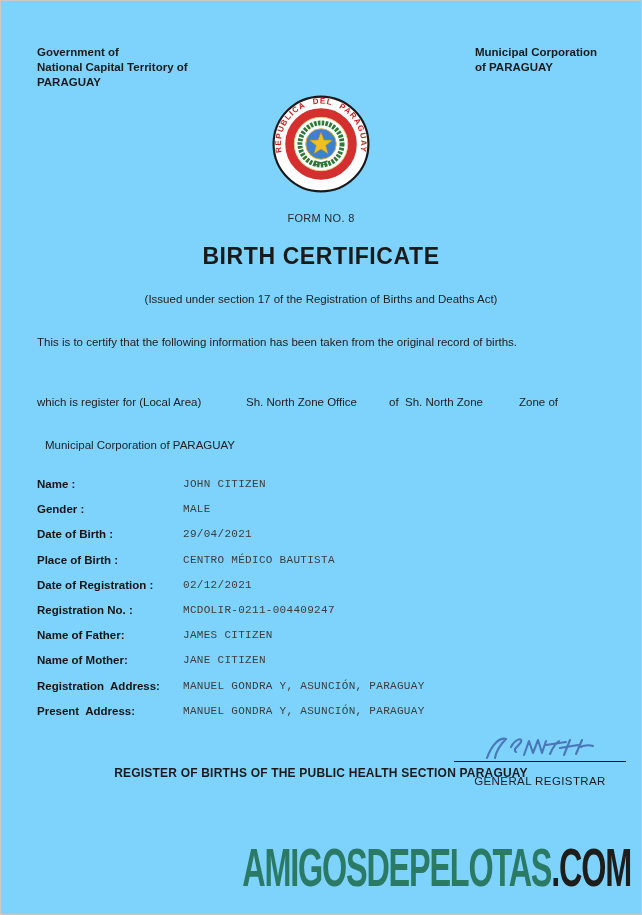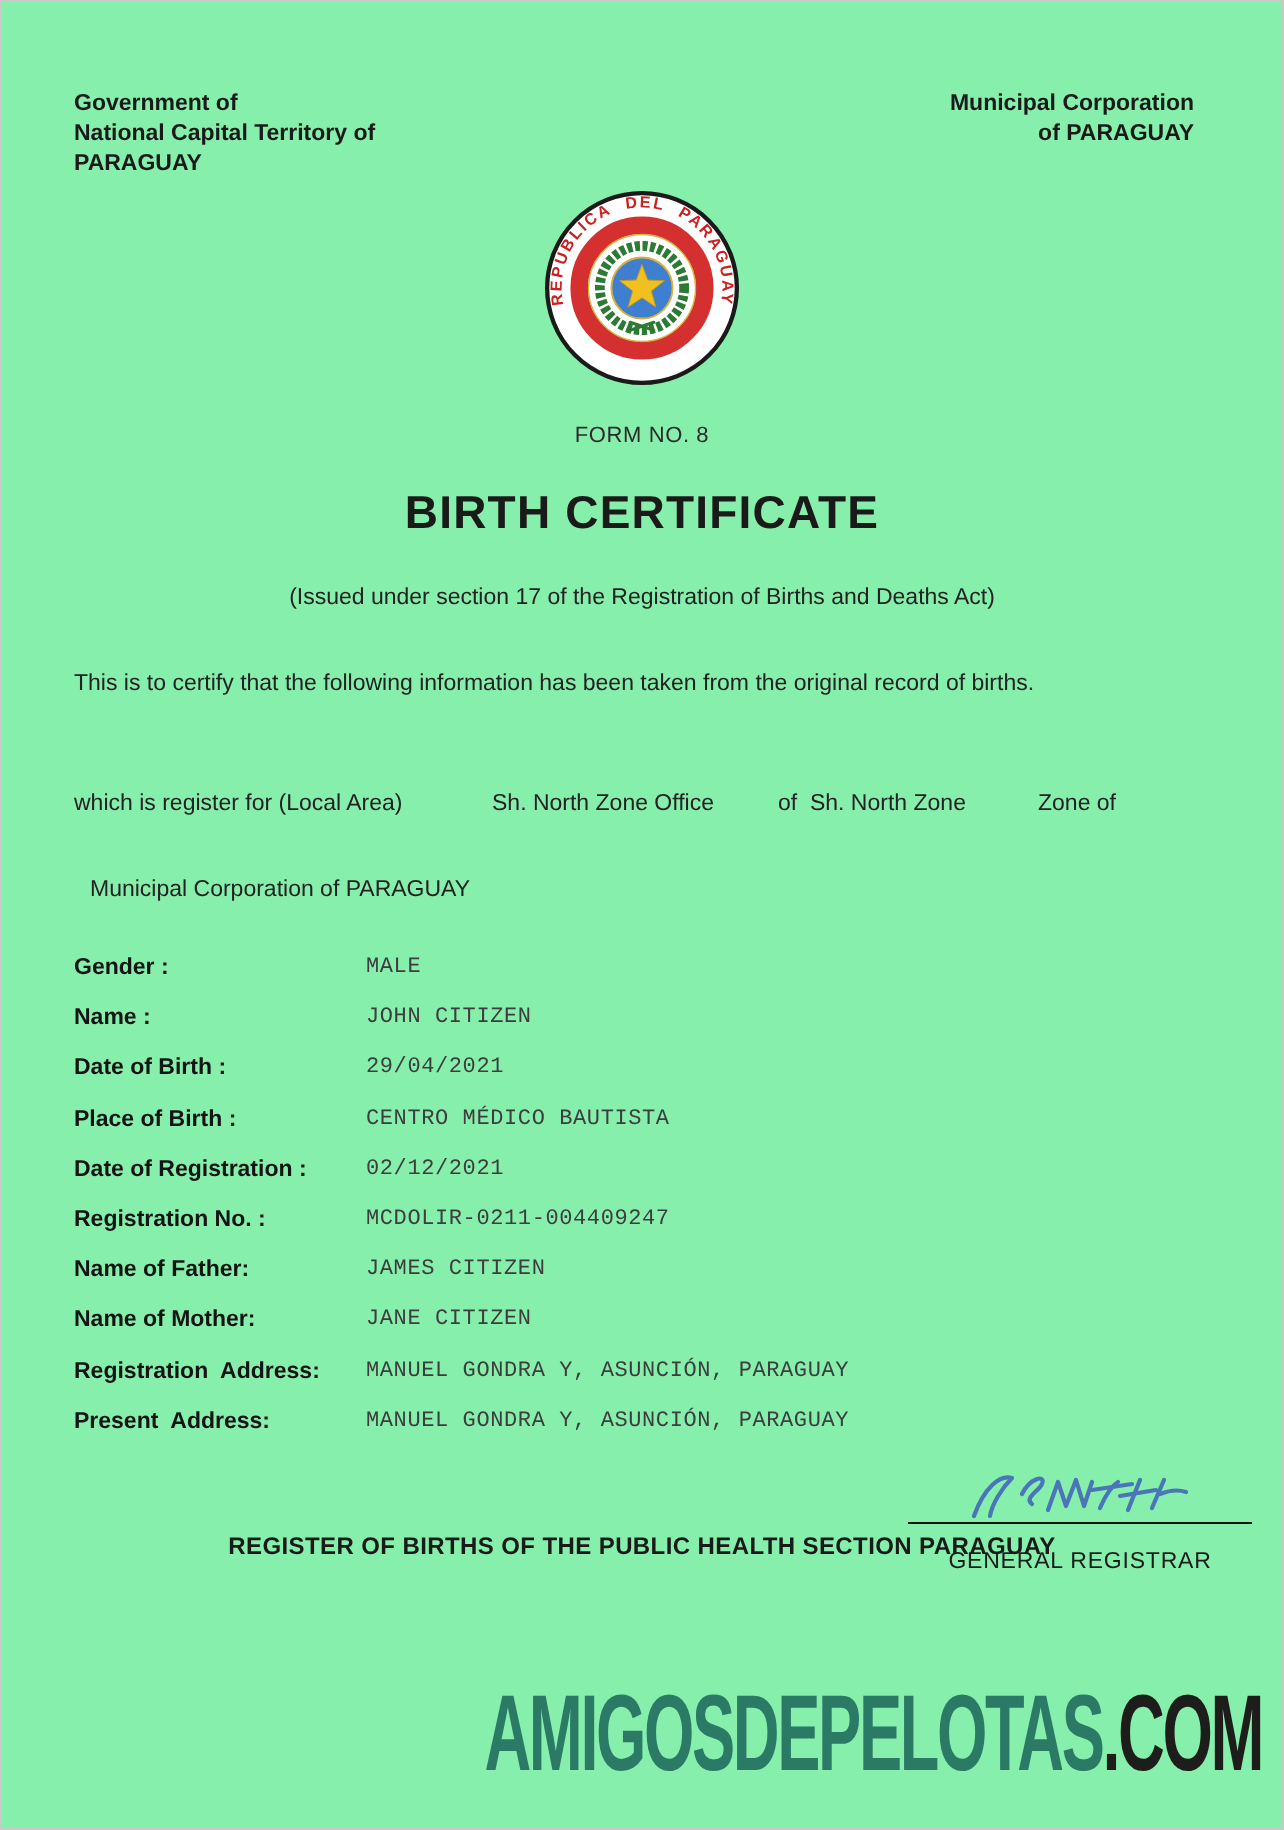--- a/index.html
+++ b/index.html
@@ -1,31 +1,31 @@
 <!DOCTYPE html>
 <html><head>
 <meta charset="utf-8">
 <style>
   html,body{margin:0;padding:0;background:#ffffff;}
   .page{
     position:relative;
     width:642px;height:915px;
     box-sizing:border-box;
-    background:#86efac;
+    background:#7dd3fc;
     border:1px solid #c9c9c9;
     font-family:"Liberation Sans",sans-serif;
     color:#1a1a1a;
     overflow:hidden;
   }
   .header{
     display:flex;justify-content:space-between;
     padding:44px 44px 0 36px;
     font-weight:bold;font-size:11.5px;line-height:15px;
   }
-  .header-right{text-align:right;margin-left:44px;}
+  .header-right{text-align:left;margin-left:44px;}
   .emblem-wrap{text-align:center;margin-top:5px;height:98px;}
   .form-no{text-align:center;font-size:11px;margin-top:19px;letter-spacing:.3px;color:#2b2b2b;}
   .title{text-align:center;font-size:23px;font-weight:bold;letter-spacing:.6px;margin-top:19px;}
   .subtitle{text-align:center;font-size:11.5px;margin-top:23px;color:#222;}
   .certify{padding:0 36px;font-size:11.5px;margin-top:31px;color:#222;}
   .register-row{position:relative;height:14px;margin-top:48px;font-size:11.5px;color:#222;}
   .register-row span{position:absolute;white-space:pre;}
   .rl1{left:36px;} .rl2{left:245px;} .rl3{left:388px;} .rl4{left:518px;}
   .line2{padding-left:44px;font-size:11.5px;margin-top:29px;color:#222;}
   .fields{padding-left:36px;margin-top:27px;}
@@ -97,26 +97,26 @@
     <span class="rl1">which is register for (Local Area)</span>
     <span class="rl2">Sh. North Zone Office</span>
     <span class="rl3">of  Sh. North Zone</span>
     <span class="rl4">Zone of</span>
   </div>
 
   <div class="line2">Municipal Corporation of PARAGUAY</div>
 
   <div class="fields">
     <div class="field-row">
+      <span class="flabel">Name :</span>
+      <span class="fvalue">JOHN CITIZEN</span>
+    </div>
+    <div class="field-row">
       <span class="flabel">Gender :</span>
       <span class="fvalue">MALE</span>
-    </div>
-    <div class="field-row">
-      <span class="flabel">Name :</span>
-      <span class="fvalue">JOHN CITIZEN</span>
     </div>
     <div class="field-row">
       <span class="flabel">Date of Birth :</span>
       <span class="fvalue">29/04/2021</span>
     </div>
     <div class="field-row">
       <span class="flabel">Place of Birth :</span>
       <span class="fvalue">CENTRO MÉDICO BAUTISTA</span>
     </div>
     <div class="field-row">

